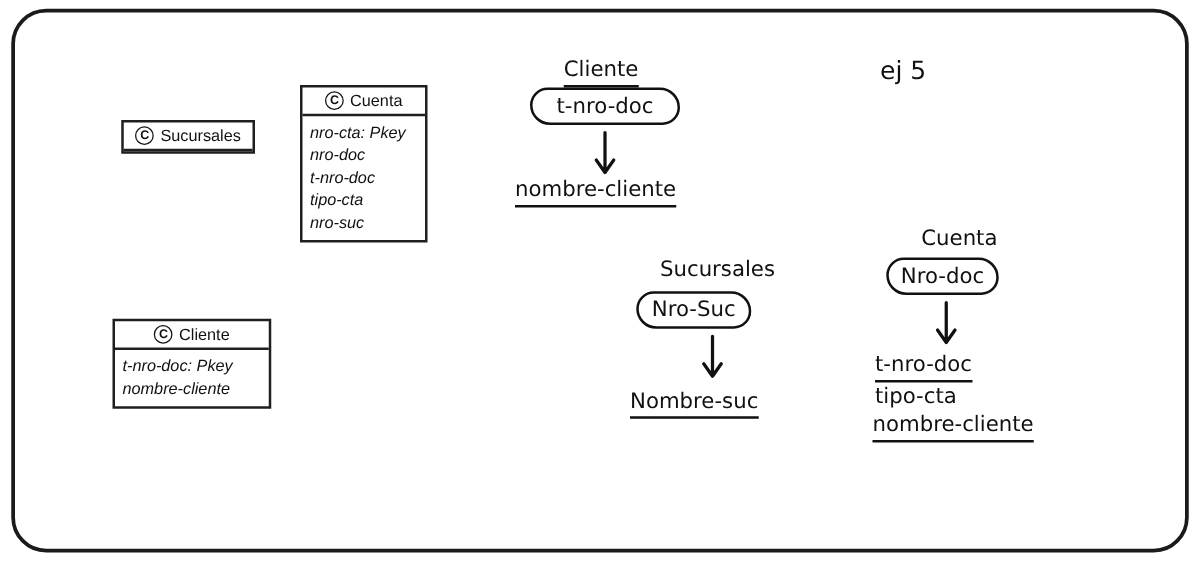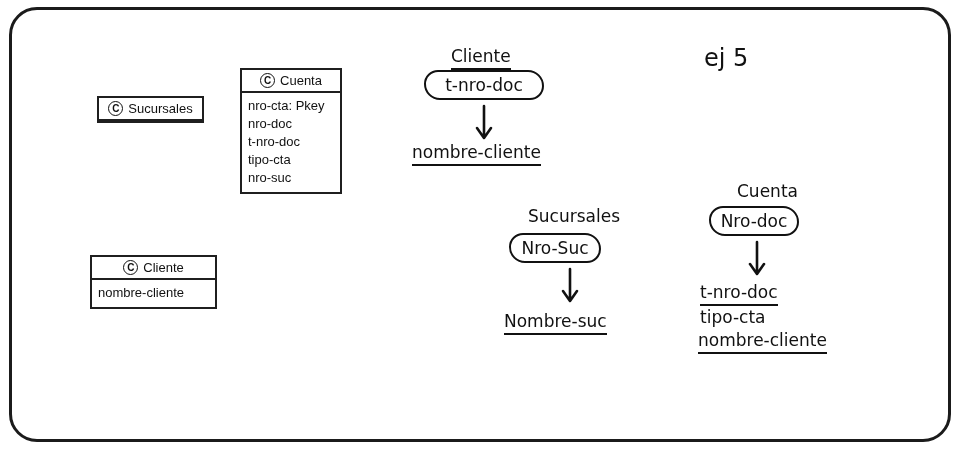--- a/index.html
+++ b/index.html
@@ -8,31 +8,31 @@
   .frame { position:absolute; left:9px; top:7px; width:942px; height:435px;
            border:3px solid #1b1b1b; border-radius:28px; background:transparent; }
 
   
   .uml-box { position:absolute; background:#fff; border:2px solid #1f1f1f; color:#111; }
   .uml-header { display:flex; align-items:center; justify-content:center; gap:5px;
                 border-bottom:2px solid #1f1f1f; padding:3px 6px; font-size:13px; }
   .c-icon { display:inline-flex; align-items:center; justify-content:center; flex:0 0 auto;
             width:15px; height:15px; border:1.7px solid #111; border-radius:50%;
             font-size:10px; font-weight:bold; line-height:1; }
-  .uml-body { padding:4px 6px 5px 6px; font-size:13px; line-height:18px; }
+  .uml-body { padding:4px 6px 5px 6px; font-size:13px; line-height:18px;font-style:italic; }
 
   
   .hand { position:absolute; font-family:"DejaVu Sans", sans-serif; color:#111;
           font-size:17px; white-space:nowrap; }
   .u { border-bottom:2.5px solid #111; padding-bottom:2px; }
   .det-box { position:absolute; display:flex; align-items:center; justify-content:center;
              border:2.6px solid #111; border-radius:14px 16px 14px 16px; background:#fff;
              font-family:"DejaVu Sans", sans-serif; font-size:17px; color:#111; white-space:nowrap; }
   .arrow { position:absolute; }
-  .ej { font-size:24px; }
+  .ej { font-size:20px; }
 </style>
 </head>
 <body>
 
 <div class="canvas">
 
   <div class="frame"></div>
 
   <div class="hand ej" style="left:704px; top:44px;">ej 5</div>
 
@@ -56,20 +56,21 @@
       <div>nro-suc</div>
     </div>
   </div>
 
   <div class="uml-box" style="left:90px; top:255px; width:127px;">
     <div class="uml-header">
       <span class="c-icon">C</span>
       <span>Cliente</span>
     </div>
     <div class="uml-body">
+      <div>t-nro-doc: Pkey</div>
       <div>nombre-cliente</div>
     </div>
   </div>
 
   <div class="hand u" style="left:451px; top:46px;">Cliente</div>
   <div class="det-box" style="left:424px; top:70px; width:120px; height:30px;">
     <span>t-nro-doc</span>
   </div>
   <svg class="arrow" style="left:473px; top:104px;" width="22" height="38" viewBox="0 0 22 38">
     <path d="M11 2 L11 31 M4 24 L11 34 L18 24" fill="none" stroke="#111" stroke-width="2.6" stroke-linecap="round" stroke-linejoin="round"></path>

